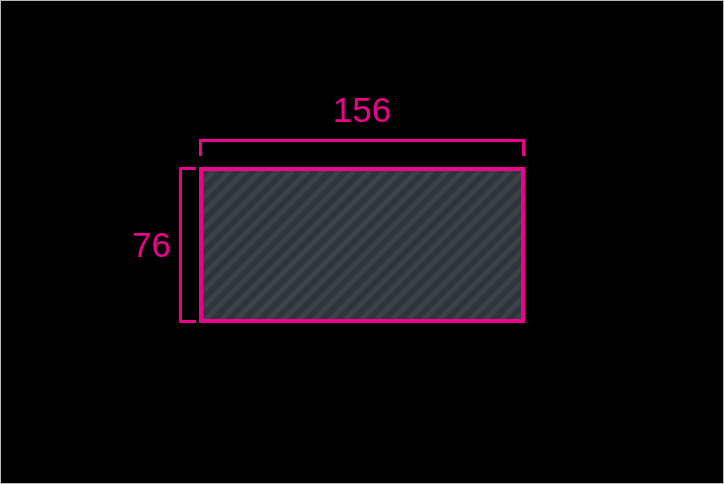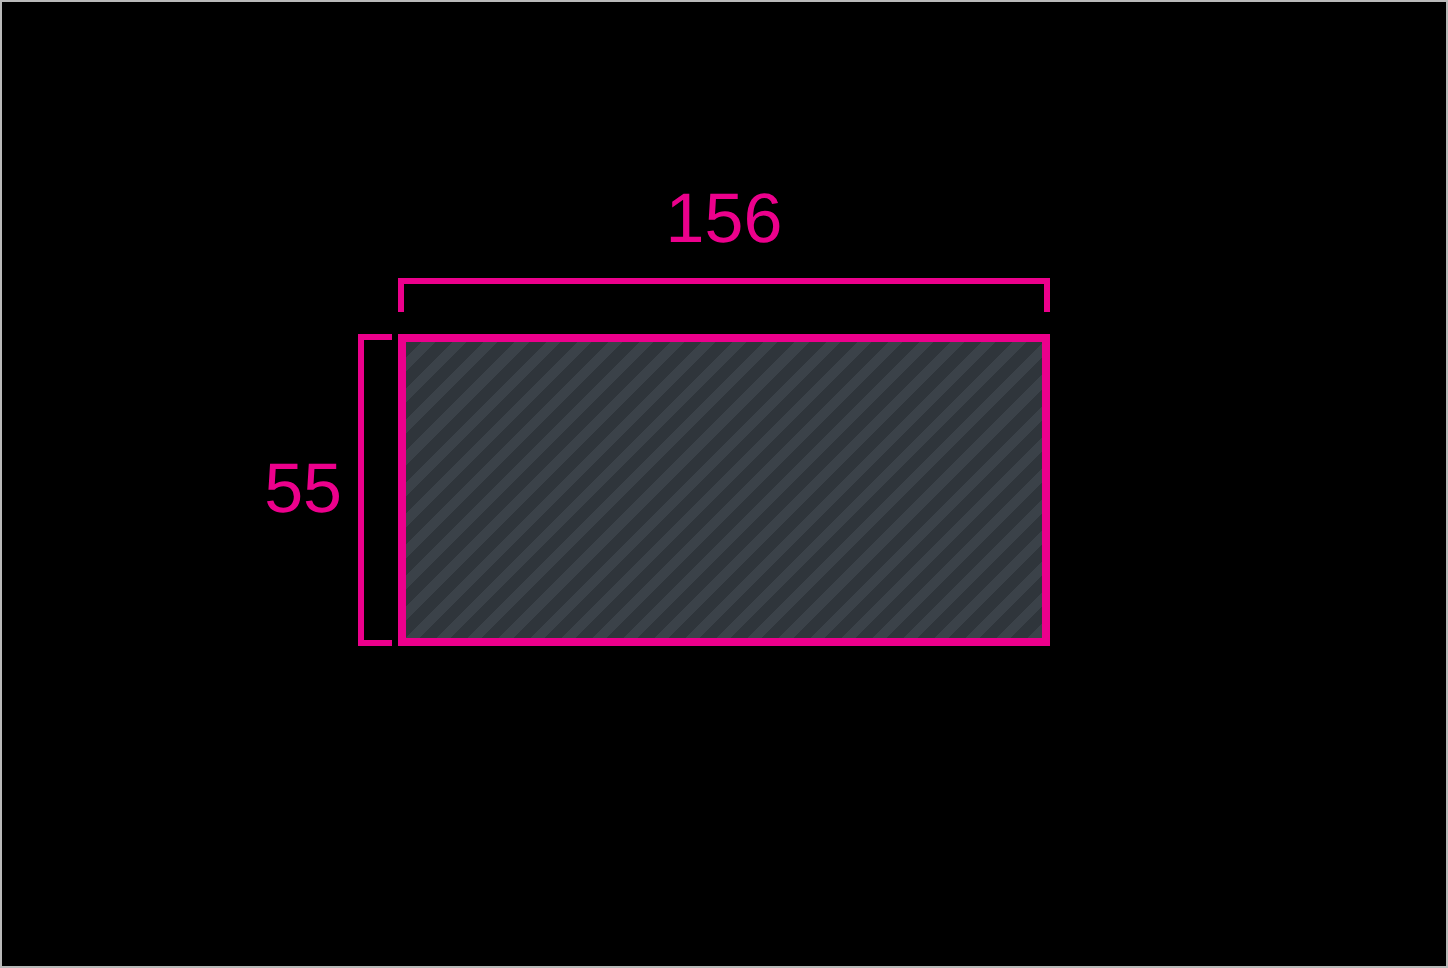--- a/index.html
+++ b/index.html
@@ -163,21 +163,21 @@
 <div id="canvas">
 
   <div class="label-width">156</div>
 
   <div class="caliper-h">
     <div class="bar"></div>
     <div class="tick start"></div>
     <div class="tick end"></div>
   </div>
 
-  <div class="label-height">55</div>
+  <div class="label-height">76</div>
 
   <div class="caliper-v">
     <div class="bar"></div>
     <div class="tick start"></div>
     <div class="tick end"></div>
   </div>
 
   <div class="bounds-rect"></div>
 
   <div class="inset-stack">

